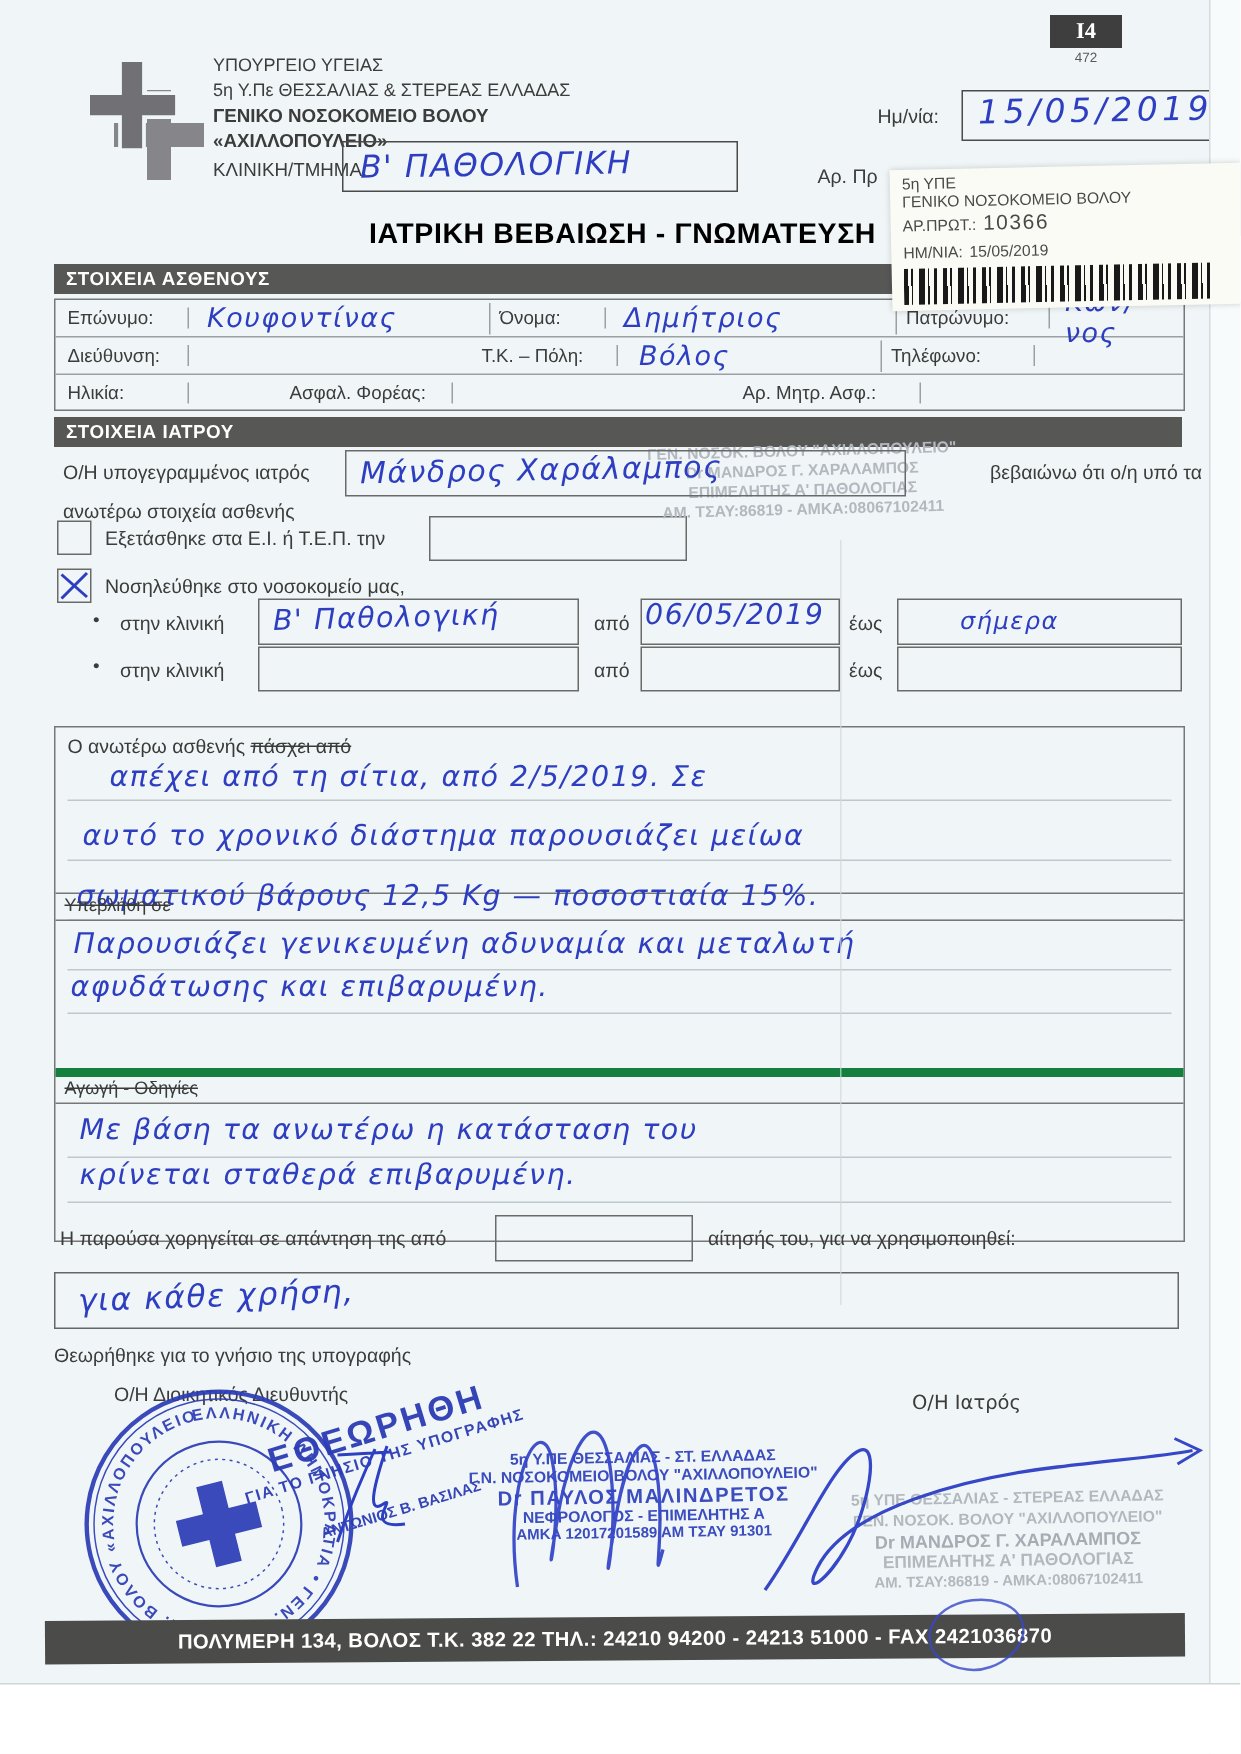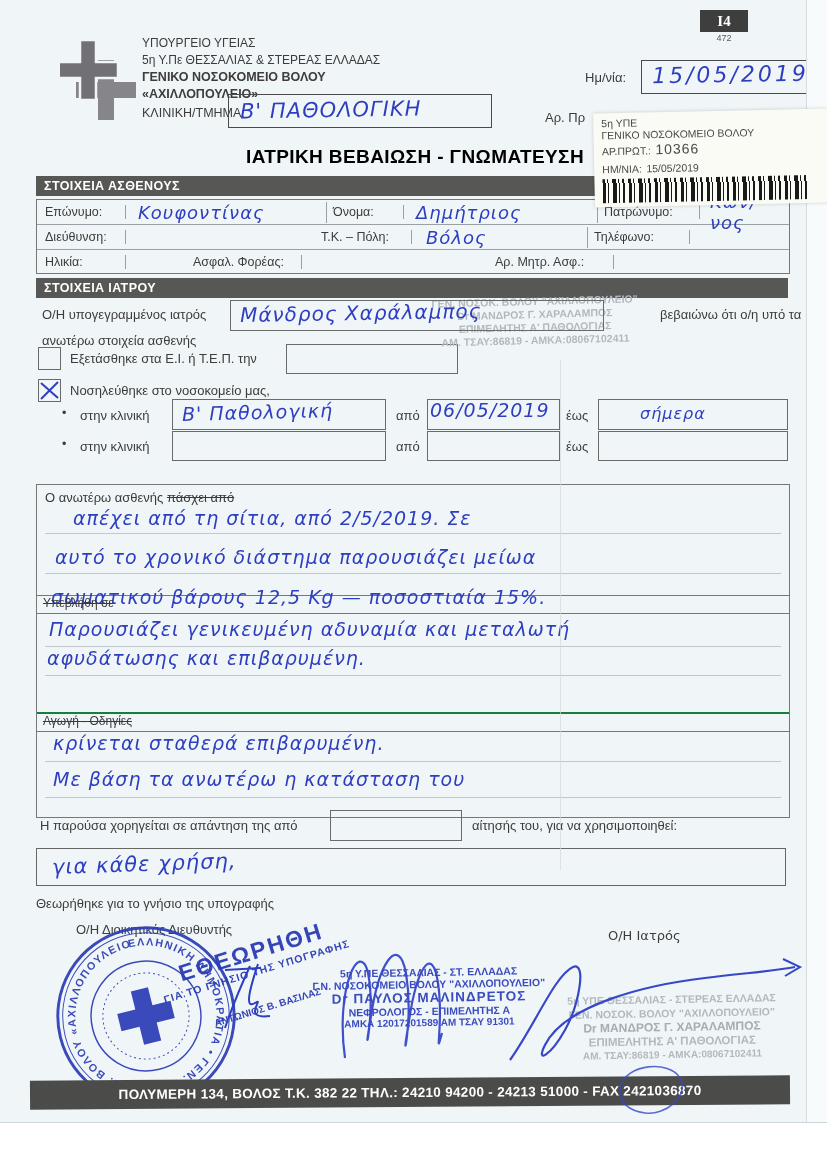--- a/index.html
+++ b/index.html
@@ -154,30 +154,30 @@
         <span>Ο ανωτέρω ασθενής</span>
         <span class="struck">πάσχει από</span>
       </div>
       <div class="ruled hw" style="margin:2px 8px 0 8px;height:26px;font-size:19px;padding-left:28px;">απέχει  από  τη  σίτια,  από  2/5/2019. Σε</div>
       <div class="ruled hw" style="margin:12px 8px;height:27px;font-size:19px;padding-left:10px;">αυτό  το  χρονικό  διάστημα  παρουσιάζει  μείωα</div>
       <div class="ruled hw" style="margin:0 8px;height:27px;font-size:19px;padding-left:6px;">σωματικού  βάρους  12,5 Kg  —  ποσοστιαία  15%.</div>
     </div>
 
     <div class="struck" style="height:17px;border-bottom:1px solid #777;font-size:12px;padding-left:6px;">Υπεβλήθη σε</div>
 
-    <div style="height:94px;border-bottom:2px solid #15803d;">
+    <div style="height:94px;border-bottom:6px solid #15803d;">
       <div class="ruled hw" style="margin:4px 8px 0 8px;height:28px;font-size:19px;padding-left:4px;">Παρουσιάζει  γενικευμένη  αδυναμία  και  μεταλωτή</div>
       <div class="ruled hw" style="margin:0 8px;height:28px;font-size:19px;padding-left:2px;">αφυδάτωσης  και  επιβαρυμένη.</div>
     </div>
 
     <div class="struck" style="height:17px;border-bottom:1px solid #777;font-size:12px;padding-left:6px;">Αγωγή - Οδηγίες</div>
 
     <div style="height:85px;">
+      <div class="ruled hw" style="margin:6px 8px 0 8px;height:29px;font-size:19px;padding-left:8px;">Με  βάση  τα  ανωτέρω  η  κατάσταση  του</div>
       <div class="ruled hw" style="margin:0 8px;height:29px;font-size:19px;padding-left:8px;">κρίνεται  σταθερά  επιβαρυμένη.</div>
-      <div class="ruled hw" style="margin:6px 8px 0 8px;height:29px;font-size:19px;padding-left:8px;">Με  βάση  τα  ανωτέρω  η  κατάσταση  του</div>
     </div>
   </div>
 
   <div class="abs lbl" style="left:40px;top:818px;font-size:13px;">Η παρούσα χορηγείται  σε απάντηση της από</div>
   <div class="abs thinbox" style="left:330px;top:810px;width:130px;height:29px;"></div>
   <div class="abs lbl" style="left:472px;top:818px;font-size:13px;">αίτησής του, για να χρησιμοποιηθεί:</div>
 
   <div class="abs" style="left:36px;top:848px;width:748px;height:36px;border:1.3px solid #666;"></div>
   <div class="abs hw" style="left:52px;top:852px;font-size:21px;transform:rotate(-2deg);">για κάθε χρήση,</div>
 

